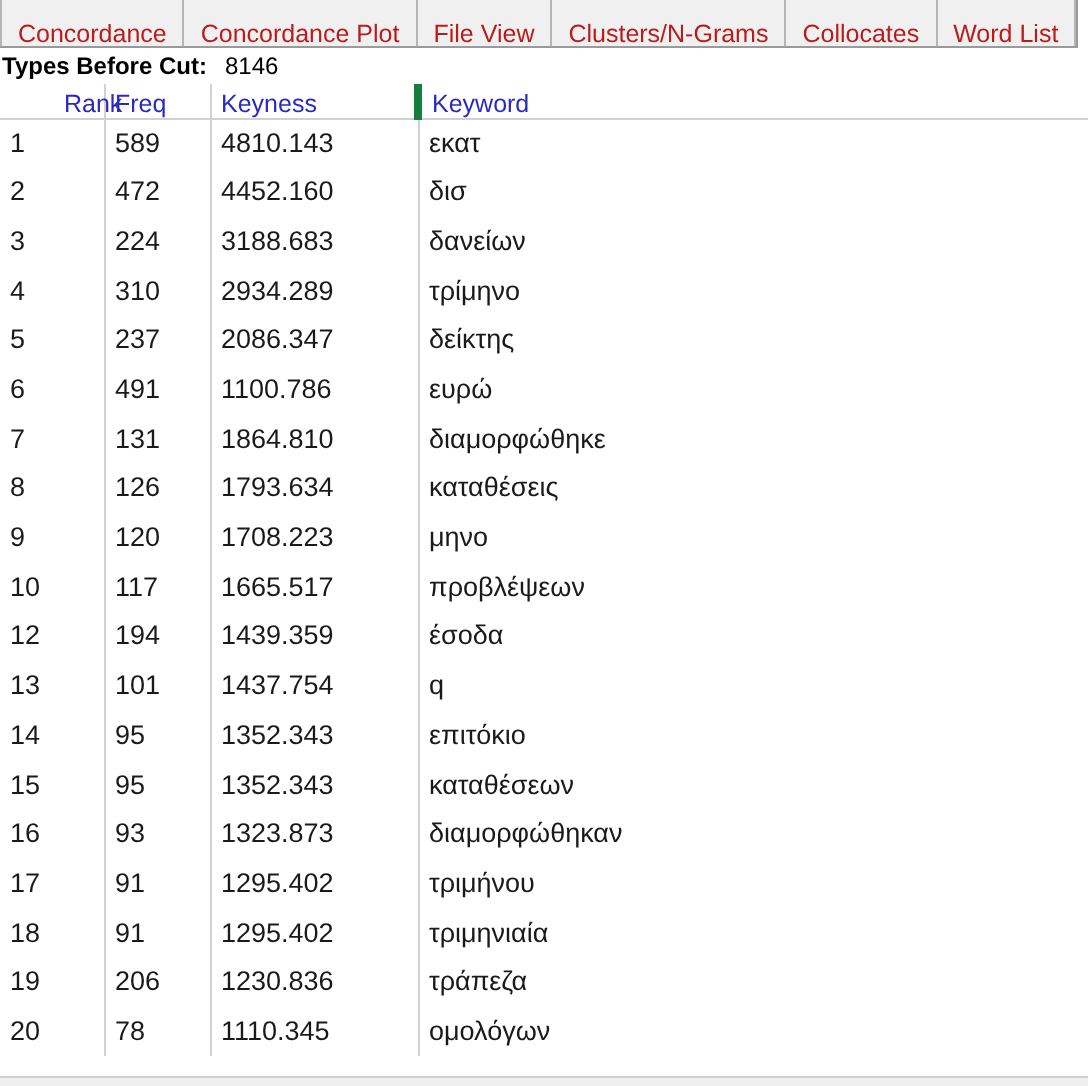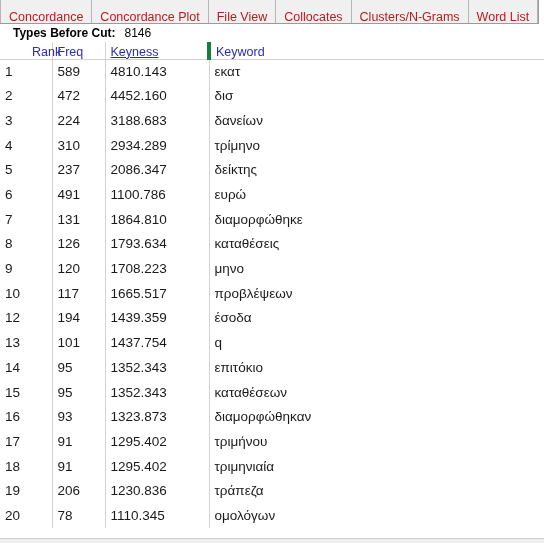--- a/index.html
+++ b/index.html
@@ -71,21 +71,21 @@
   }
 
   
   .infobar {
     flex: 0 0 auto;
     height: 18px;
     display: flex;
     align-items: center;
     background: #ffffff;
     font-size: 12px;
-    padding-left: 13px;
+    padding-left: 1px;
     box-sizing: border-box;
     white-space: nowrap;
   }
   .info-group {
     display: flex;
     align-items: baseline;
   }
   .info-label {
     font-weight: bold;
     color: #000000;
@@ -139,21 +139,21 @@
   }
   table.kwlist td.c-keyword {
     border-right: none;
   }
   table.kwlist th.h-rank,    td.c-rank    { width: 52px; padding-left: 32px; }
   table.kwlist th.h-freq,    td.c-freq    { width: 53px; }
   table.kwlist th.h-keyness, td.c-keyness { width: 104px; }
   table.kwlist th.h-keyword, td.c-keyword { width: 335px; }
   table.kwlist th.h-rank    { border-right: 1px solid #d2d2d2; }
   table.kwlist th.h-freq    { border-right: 1px solid #d2d2d2; }
-  table.kwlist th.h-keyness { border-right: 4px solid #15803d; text-decoration: underline; }
+  table.kwlist th.h-keyness { border-right: 4px solid #15803d; }
 
   
   .bottom-strip {
     position: absolute;
     left: 0;
     bottom: 0;
     width: 544px;
     height: 5px;
     background: #efefef;
     border-top: 1px solid #cfcfcf;
@@ -169,24 +169,24 @@
     <div class="tab">
       <span>Concordance</span>
     </div>
     <div class="tab">
       <span>Concordance Plot</span>
     </div>
     <div class="tab">
       <span>File View</span>
     </div>
     <div class="tab">
+      <span>Clusters/N-Grams</span>
+    </div>
+    <div class="tab">
       <span>Collocates</span>
-    </div>
-    <div class="tab">
-      <span>Clusters/N-Grams</span>
     </div>
     <div class="tab">
       <span>Word List</span>
     </div>
     <div class="tab active">
       
     </div>
   </div>
 
   <div class="infobar">

